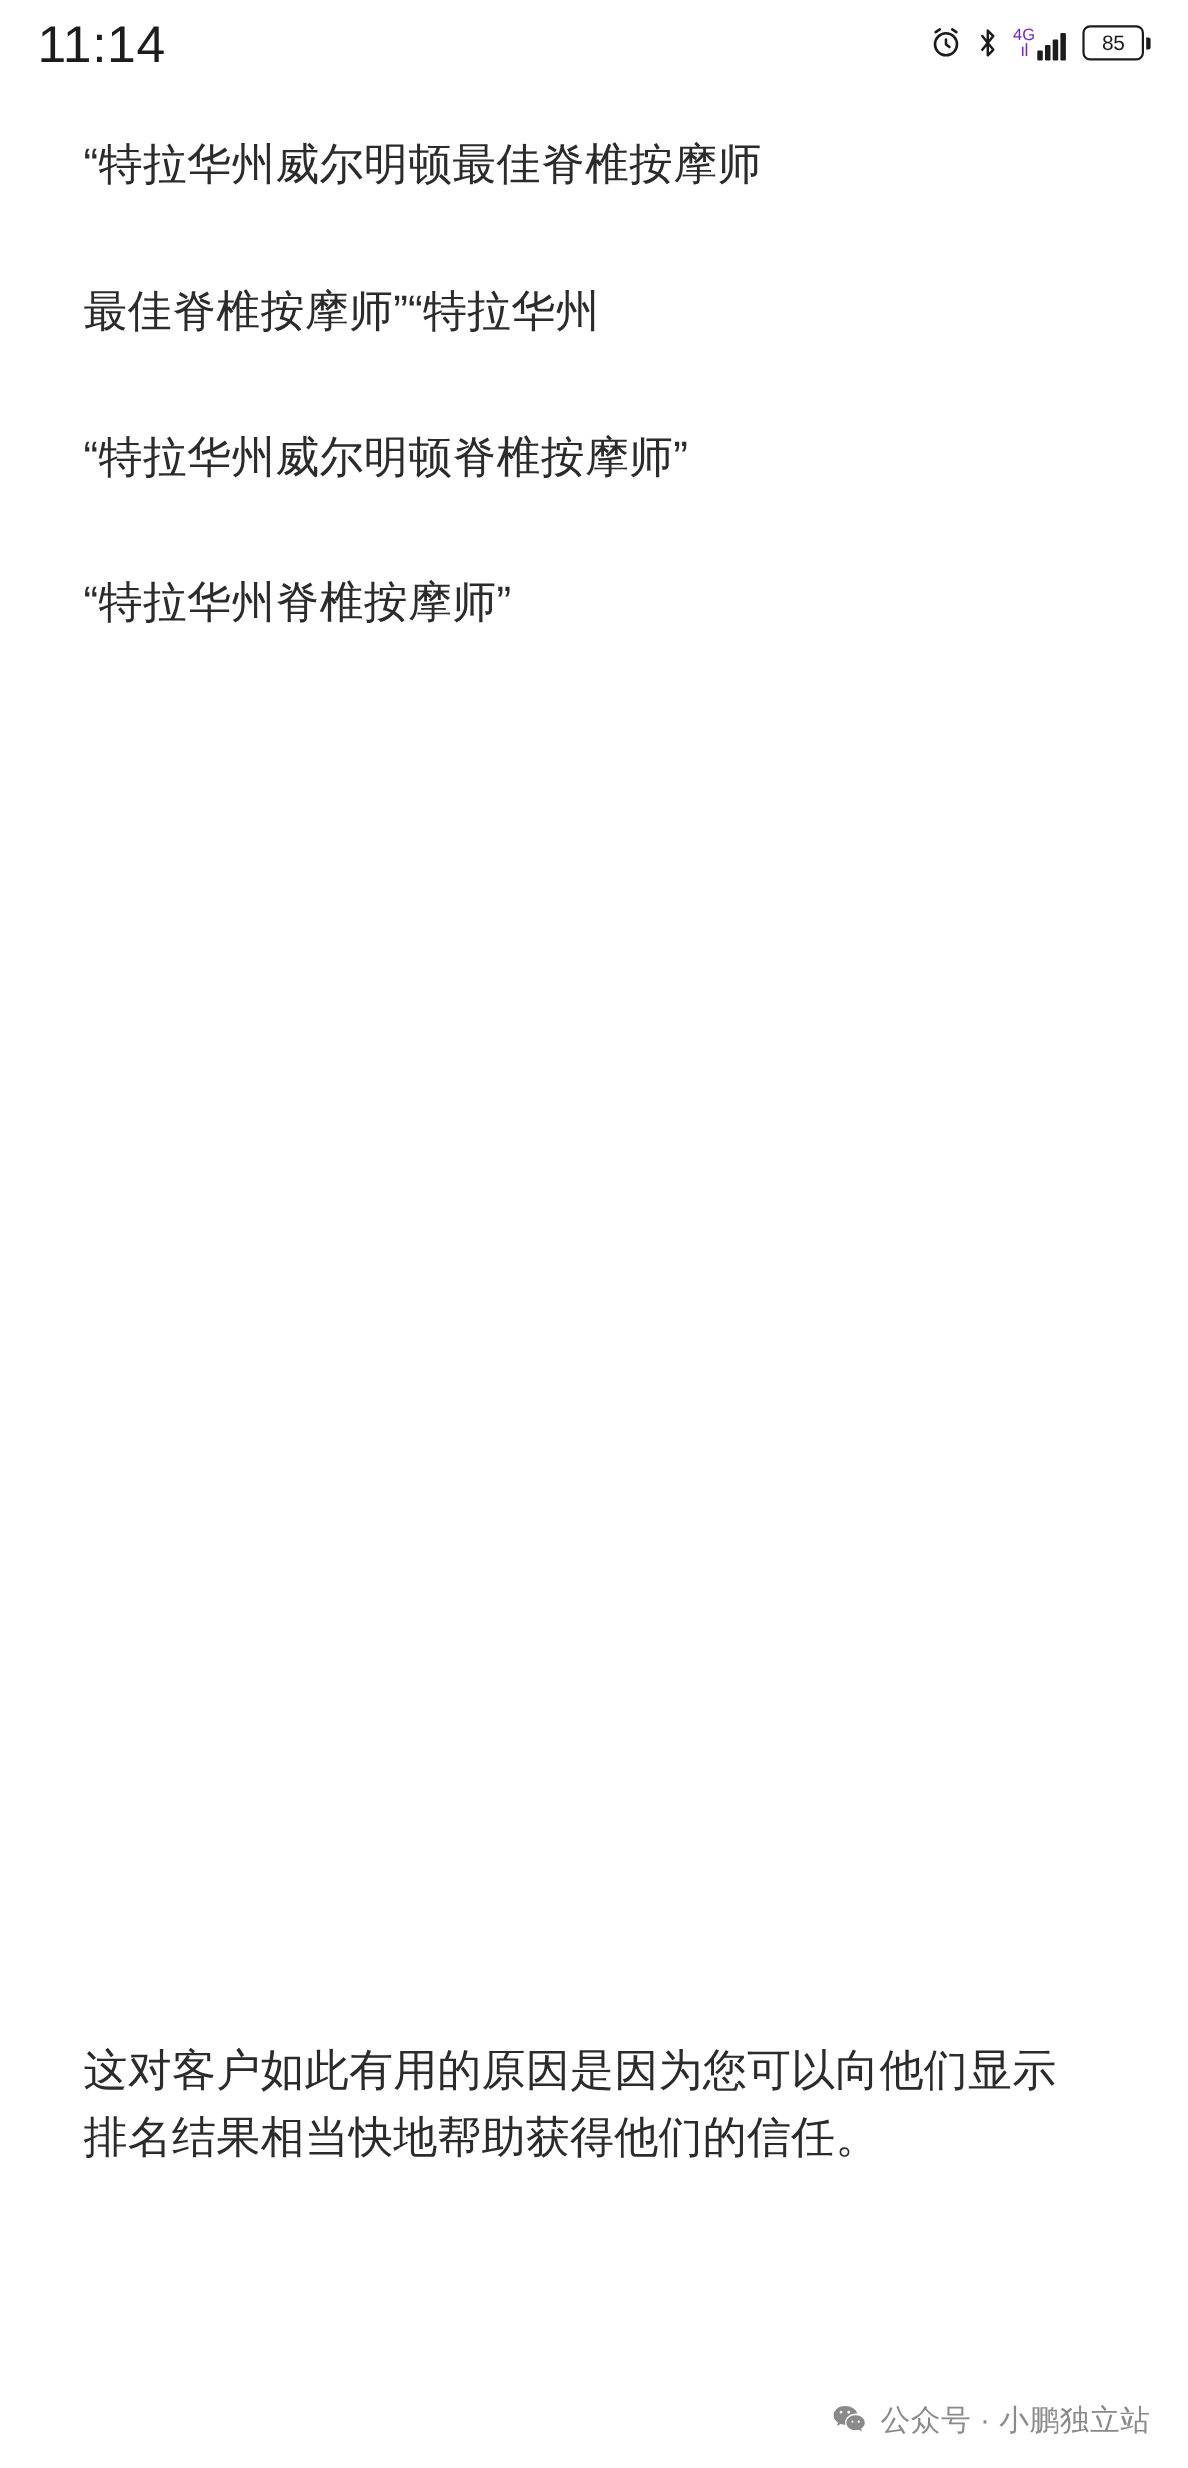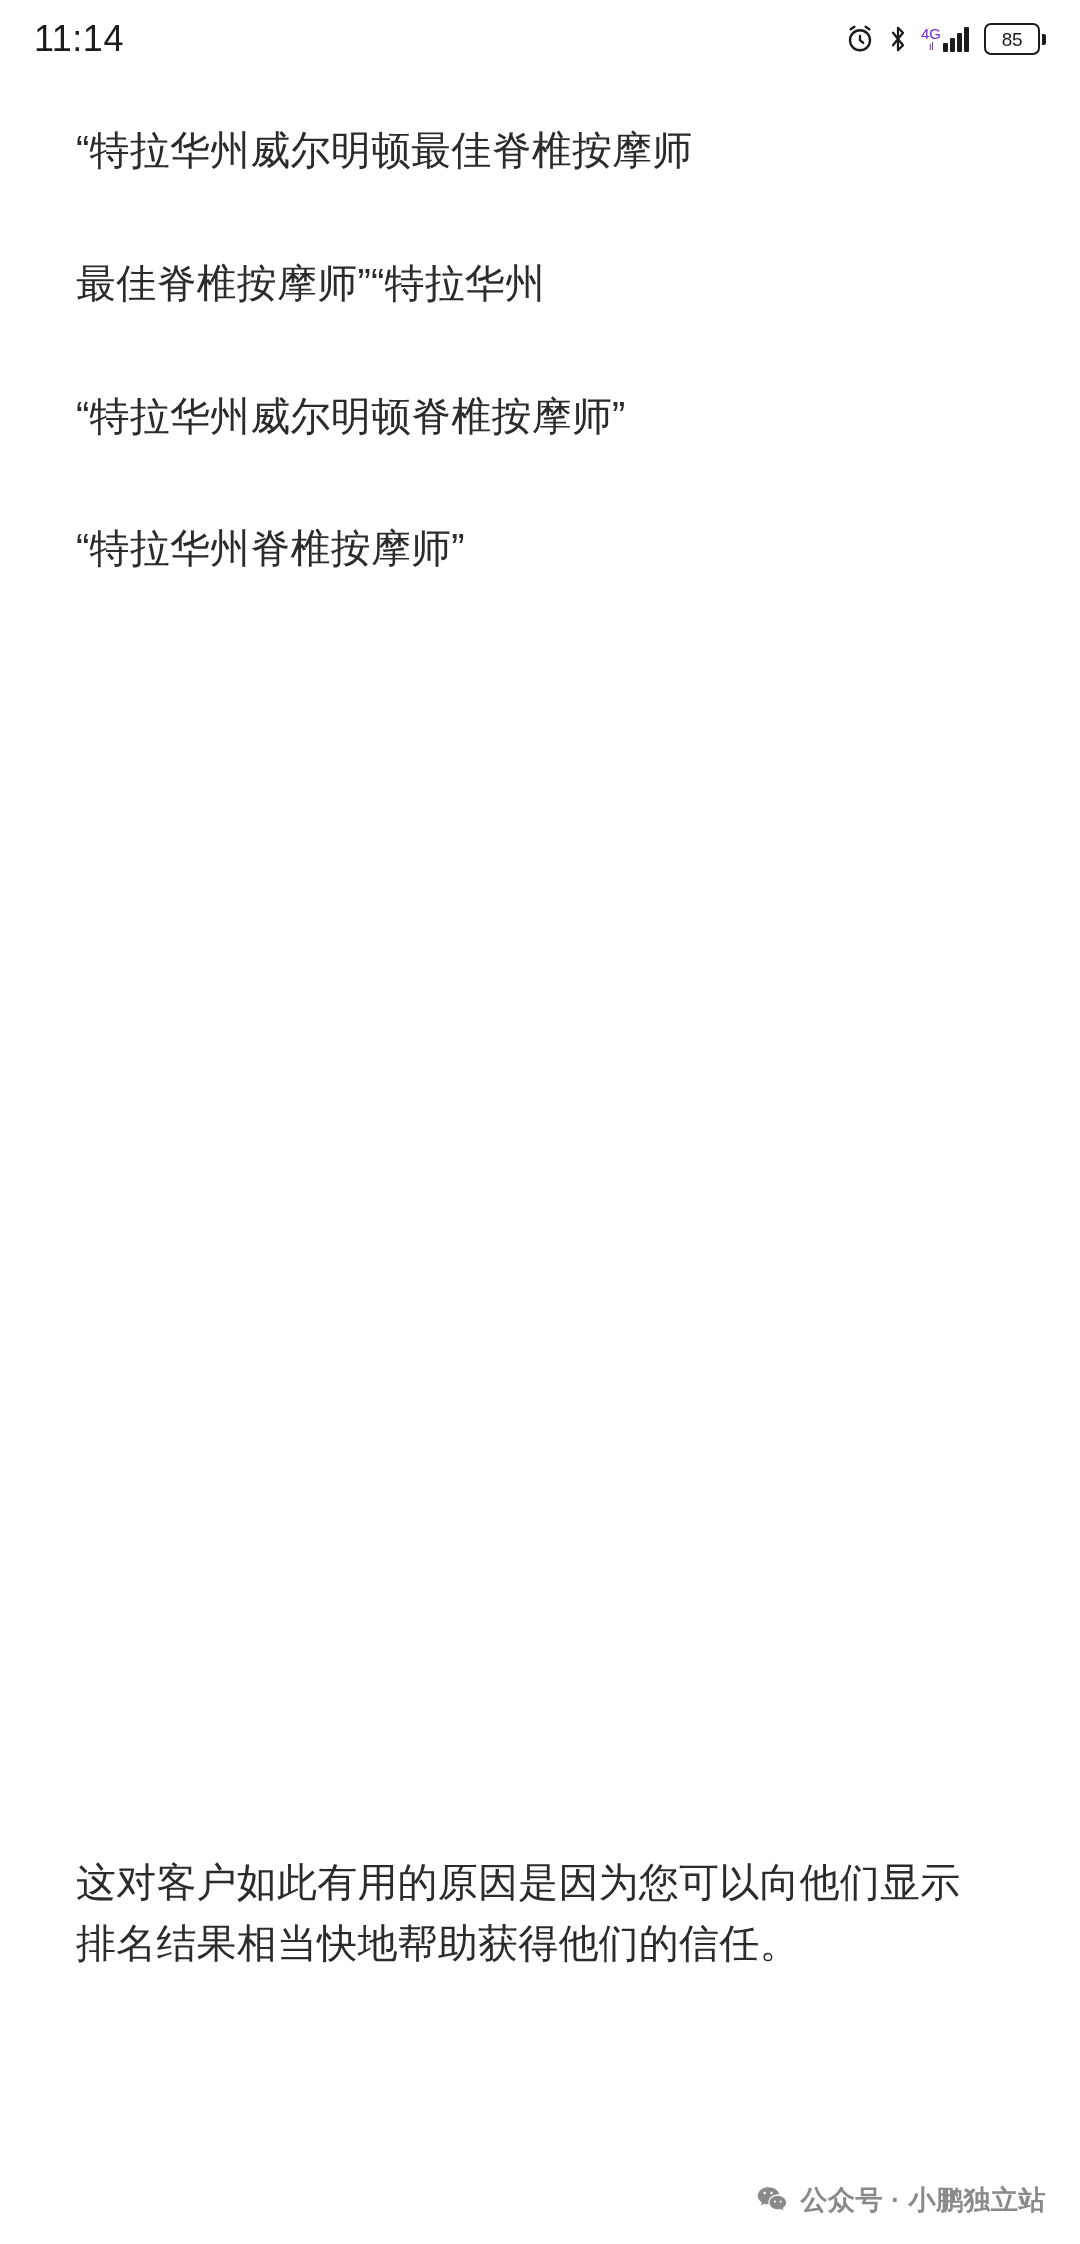--- a/index.html
+++ b/index.html
@@ -21,21 +21,21 @@
     position: absolute;
     top: 0; left: 0; right: 0;
     height: 78px;
     display: flex;
     align-items: center;
     justify-content: space-between;
     padding: 0 34px;
     box-sizing: border-box;
   }
   .status-time {
-    font-size: 36px;
+    font-size: 47px;
     font-weight: 400;
     color: #1c1c1c;
     letter-spacing: 0.5px;
   }
   .status-right {
     display: flex;
     align-items: center;
     gap: 11px;
   }
   .icon {
@@ -52,21 +52,21 @@
   .net-label {
     font-size: 15px;
     line-height: 1;
     color: #6d28d9;
     display: flex;
     flex-direction: column;
     align-items: center;
     margin-right: -1px;
   }
   .net-label .lt { font-size: 15px; }
-  .net-label .lb { font-size: 11px; letter-spacing: -0.5px;}
+  .net-label .lb { font-size: 16px; letter-spacing: -0.5px;}
 
   .bars {
     display: flex;
     align-items: flex-end;
     gap: 2px;
     height: 26px;
   }
   .bars i {
     display: block;
     width: 5px;
@@ -145,21 +145,20 @@
   
   .footer {
     position: absolute;
     bottom: 26px;
     right: 34px;
     display: flex;
     align-items: center;
     gap: 12px;
     color: #8a8a8a;
     font-size: 27px;
-    font-weight: bold;
   }
   .wechat-icon {
     width: 34px;
     height: 34px;
     display: block;
   }
   .footer-text {
     color: #8a8a8a;
     letter-spacing: 0.5px;
   }

